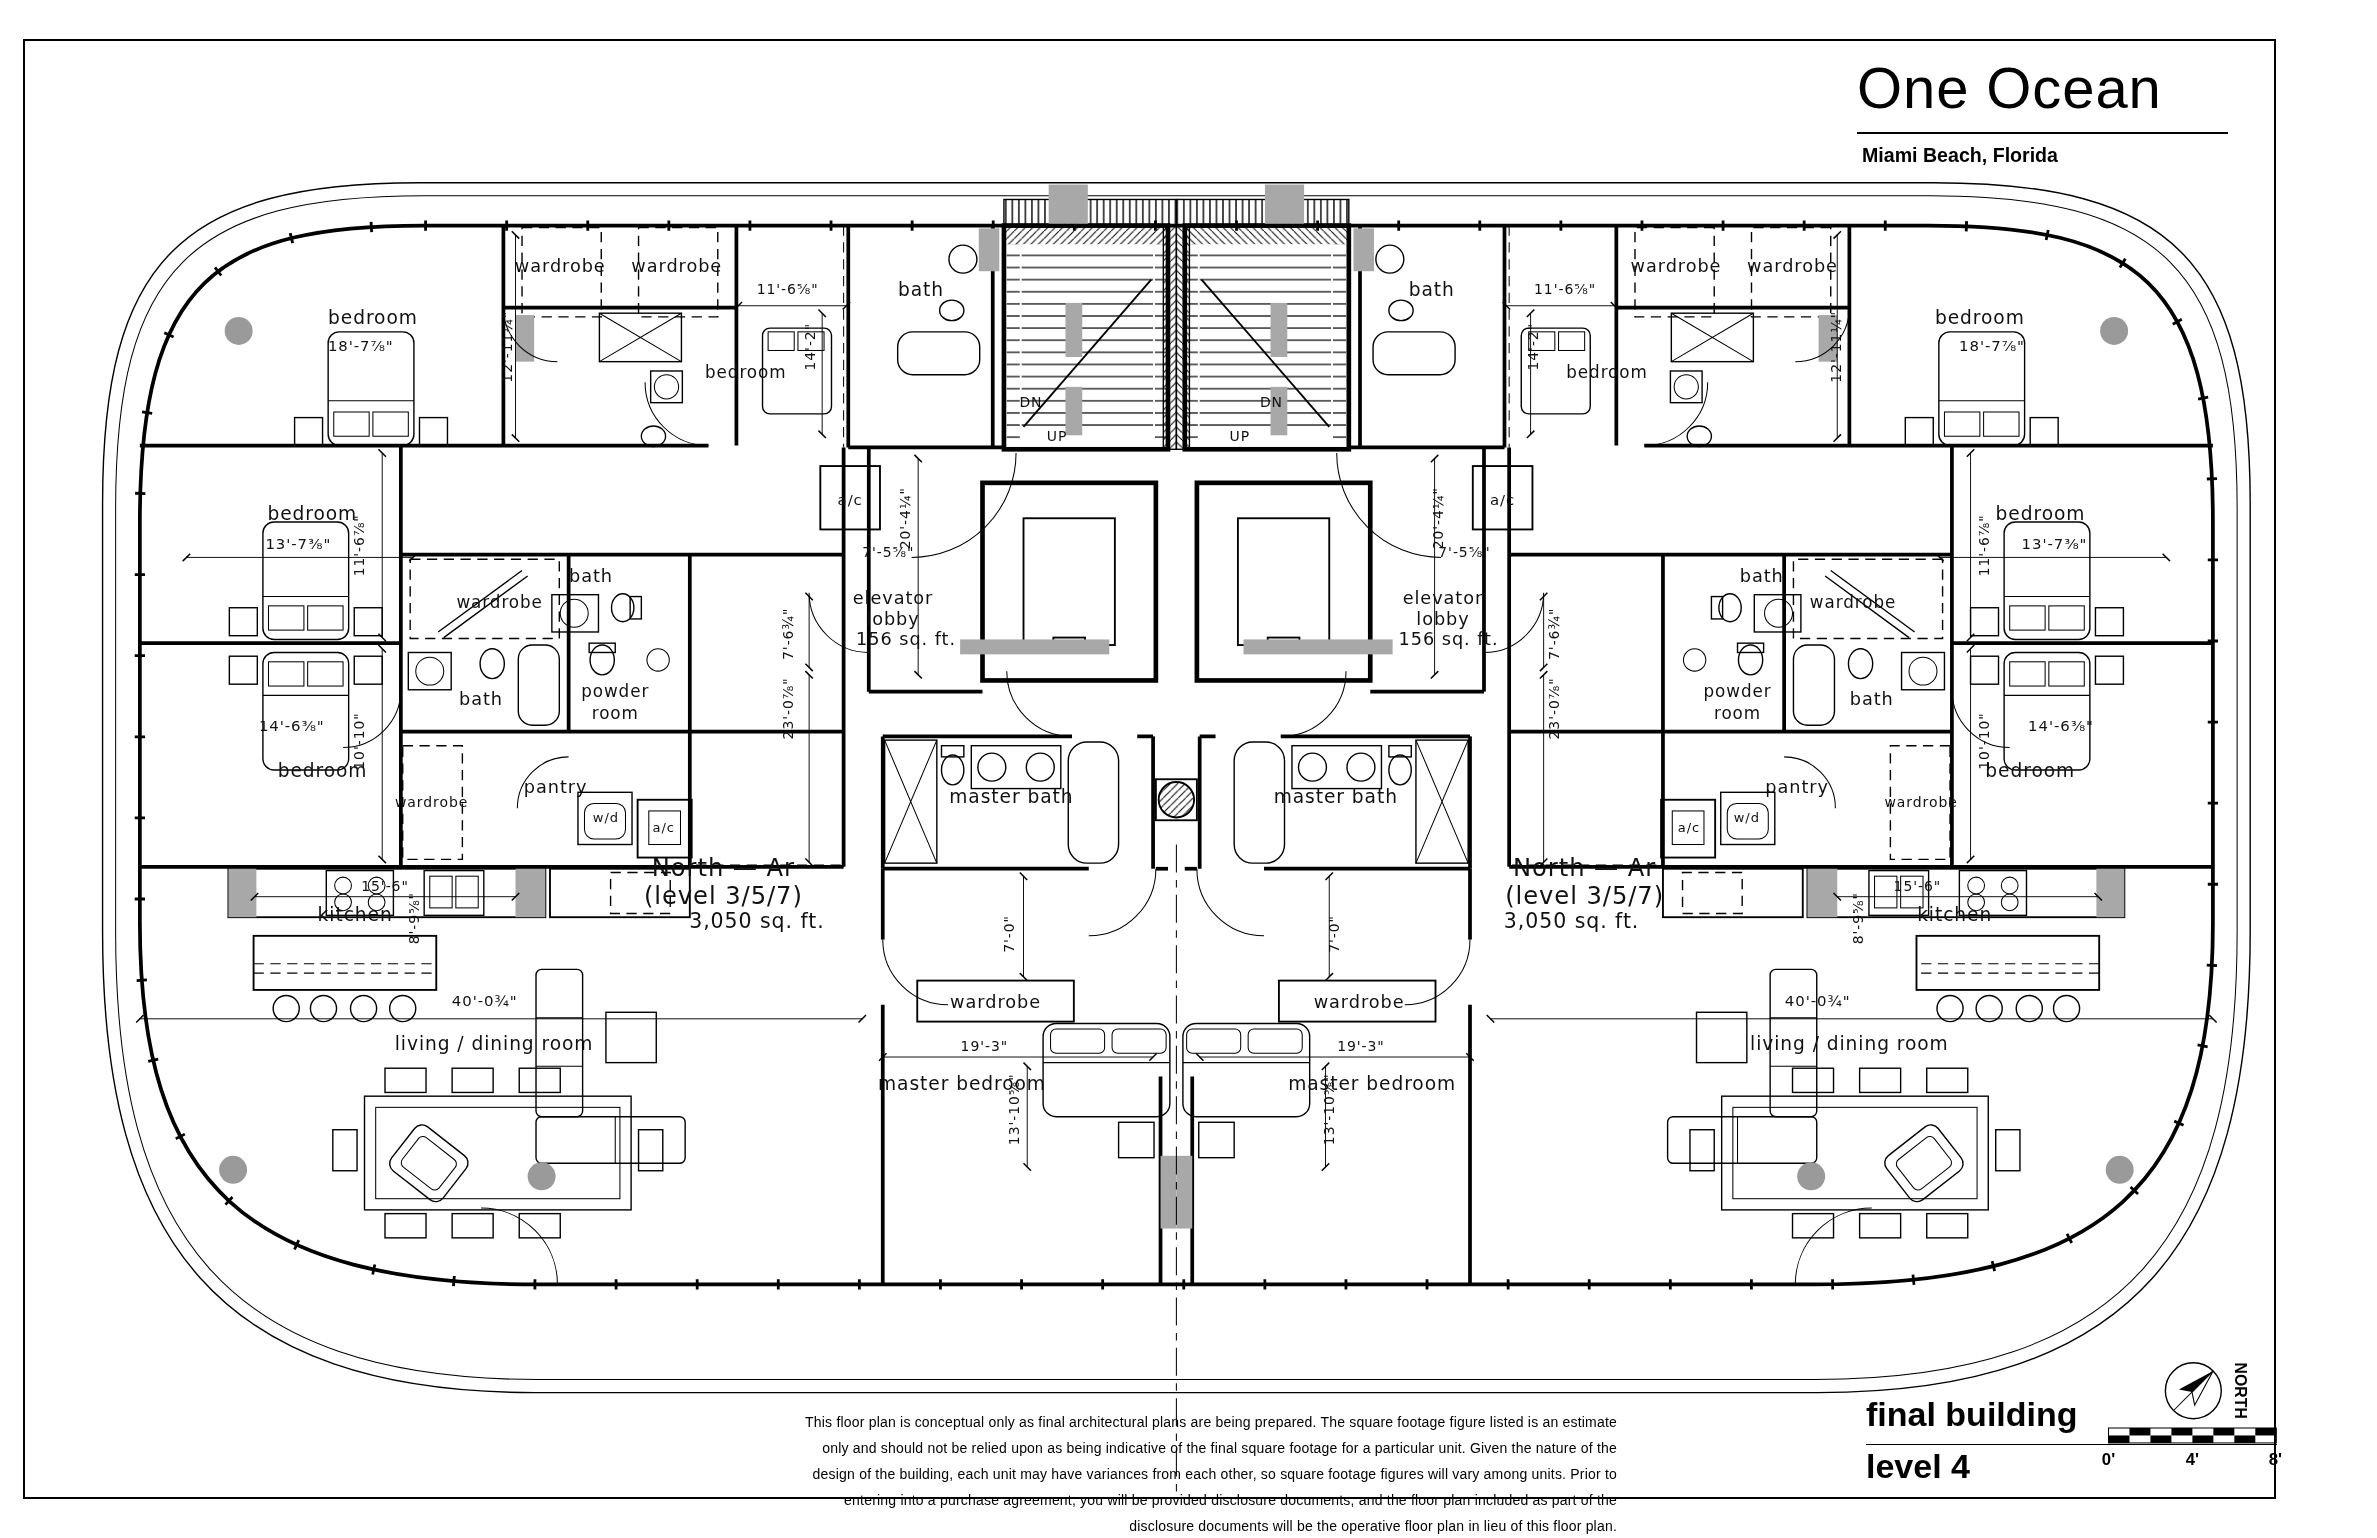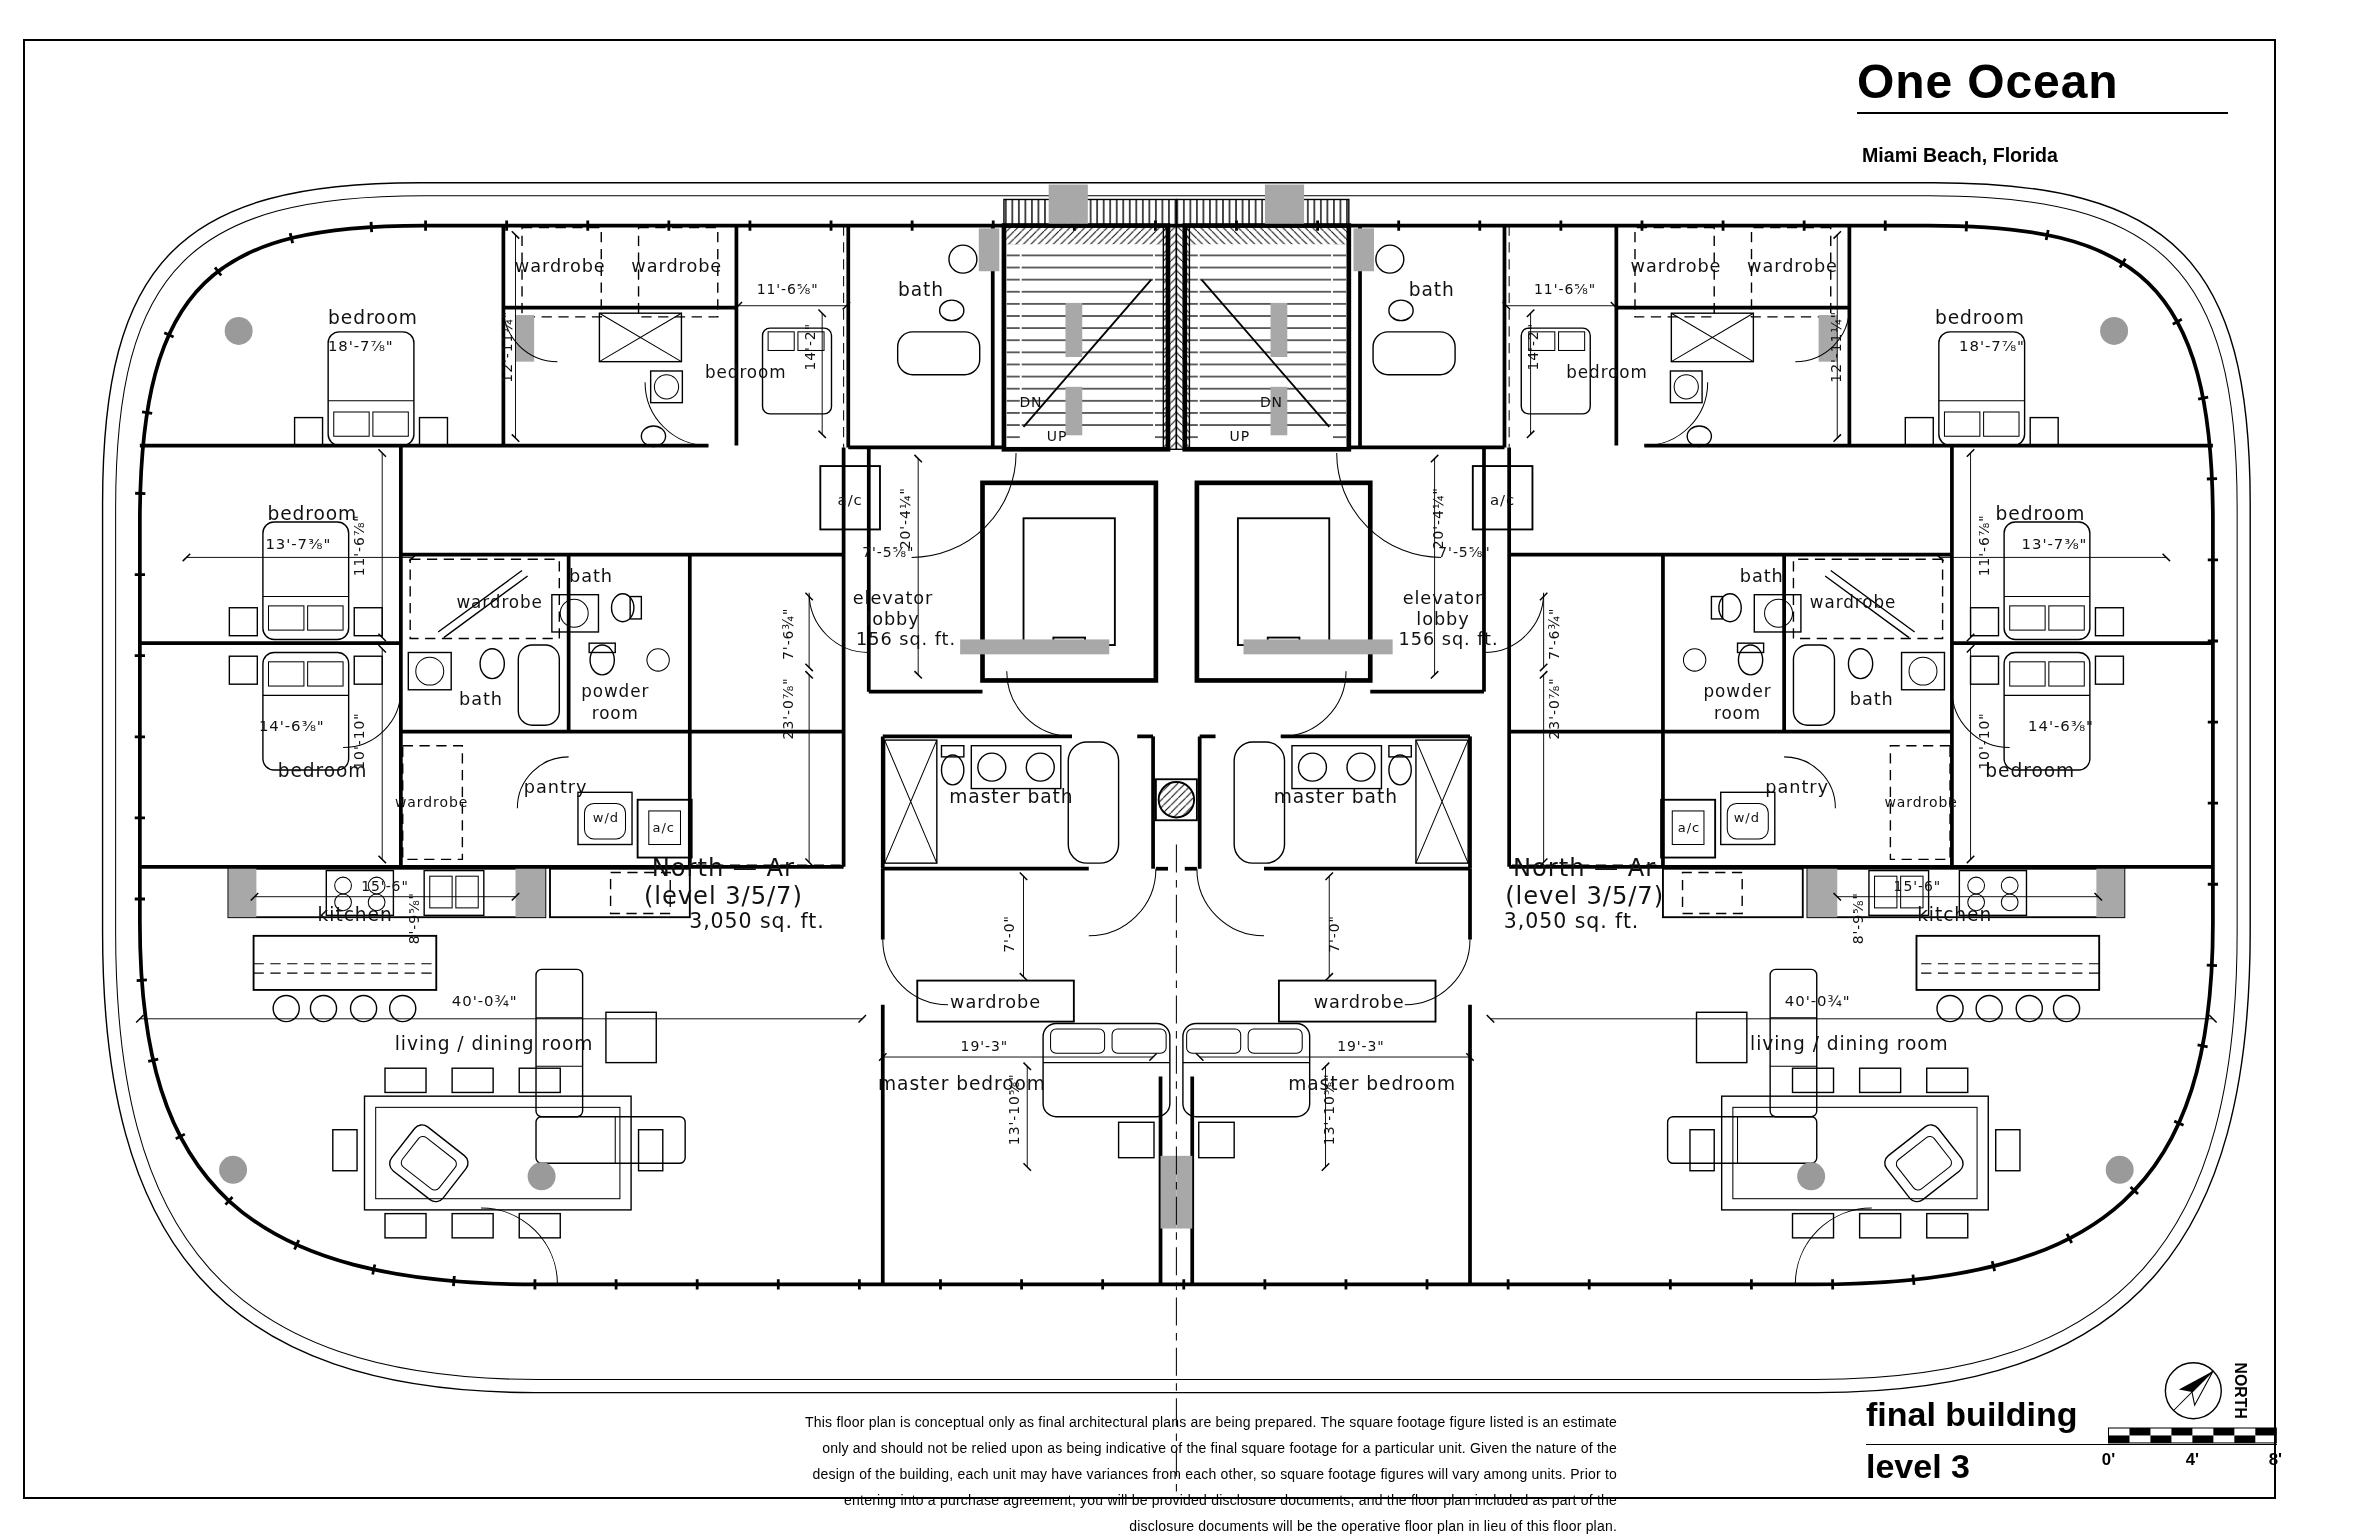--- a/index.html
+++ b/index.html
@@ -1,21 +1,21 @@
 <!DOCTYPE html>
 <html style="font-size:15px"><head>
 <meta charset="utf-8">
 <style>
   html,body{margin:0;padding:0;background:#fff}
   .sheet{position:relative;width:2377px;height:1538px;background:#fff;overflow:hidden;
          font-family:"Liberation Sans","DejaVu Sans",sans-serif;color:#000}
   .border{position:absolute;left:23px;top:39px;width:2249px;height:1456px;border:2.8px solid #000}
   svg.plan{position:absolute;left:0;top:0}
-  .title{position:absolute;left:1857px;top:54px;width:371px;font-size:48px;font-weight:700;
-         letter-spacing:0.9px;border-bottom:2.8px solid #000;padding-bottom:3px;white-space:nowrap}
+  .title{position:absolute;left:1857px;top:54px;width:371px;font-size:58px;font-weight:400;
+         letter-spacing:0.9px;border-bottom:2.8px solid #000;padding-bottom:11px;white-space:nowrap}
   .subtitle{position:absolute;left:1862px;top:144px;font-size:19.6px;font-weight:700}
   .nb{position:absolute;left:1866px;top:1395px;font-size:34px;font-weight:700;white-space:nowrap}
   .nb-line{position:absolute;left:1866px;top:1444px;width:411px;border-top:1.9px solid #000}
   .lvl{position:absolute;left:1866px;top:1447px;font-size:34px;font-weight:700}
   .disc{position:absolute;left:789px;top:1410px;width:828px;font-size:14px;line-height:1.85;
         text-align:right;letter-spacing:0.2px}
   
   .w5{stroke:#000;stroke-width:5;fill:none}
   .w4{stroke:#000;stroke-width:4;fill:none}
   .w2{stroke:#000;stroke-width:2;fill:none}
@@ -420,18 +420,18 @@
         <text x="1472" y="1169" font-size="20">master bedroom</text>
         <text x="1431" y="1190" font-size="15" transform="rotate(-90 1431 1190)">13'-10⅝"</text>
       </g>
   </svg>
 
   <div class="title">One Ocean</div>
   <div class="subtitle">Miami Beach, Florida</div>
 
   <div class="nb">final building</div>
   <div class="nb-line"></div>
-  <div class="lvl">level 3</div>
+  <div class="lvl">level 4</div>
 
   <div class="disc">This floor plan is conceptual only as final architectural plans are being prepared. The square footage figure listed is an estimate only and should not be relied upon as being indicative of the final square footage for a particular unit. Given the nature of the design of the building, each unit may have variances from each other, so square footage figures will vary among units. Prior to entering into a purchase agreement, you will be provided disclosure documents, and the floor plan included as part of the disclosure documents will be the operative floor plan in lieu of this floor plan.</div>
 
 </div>
 
 
 </body></html>

